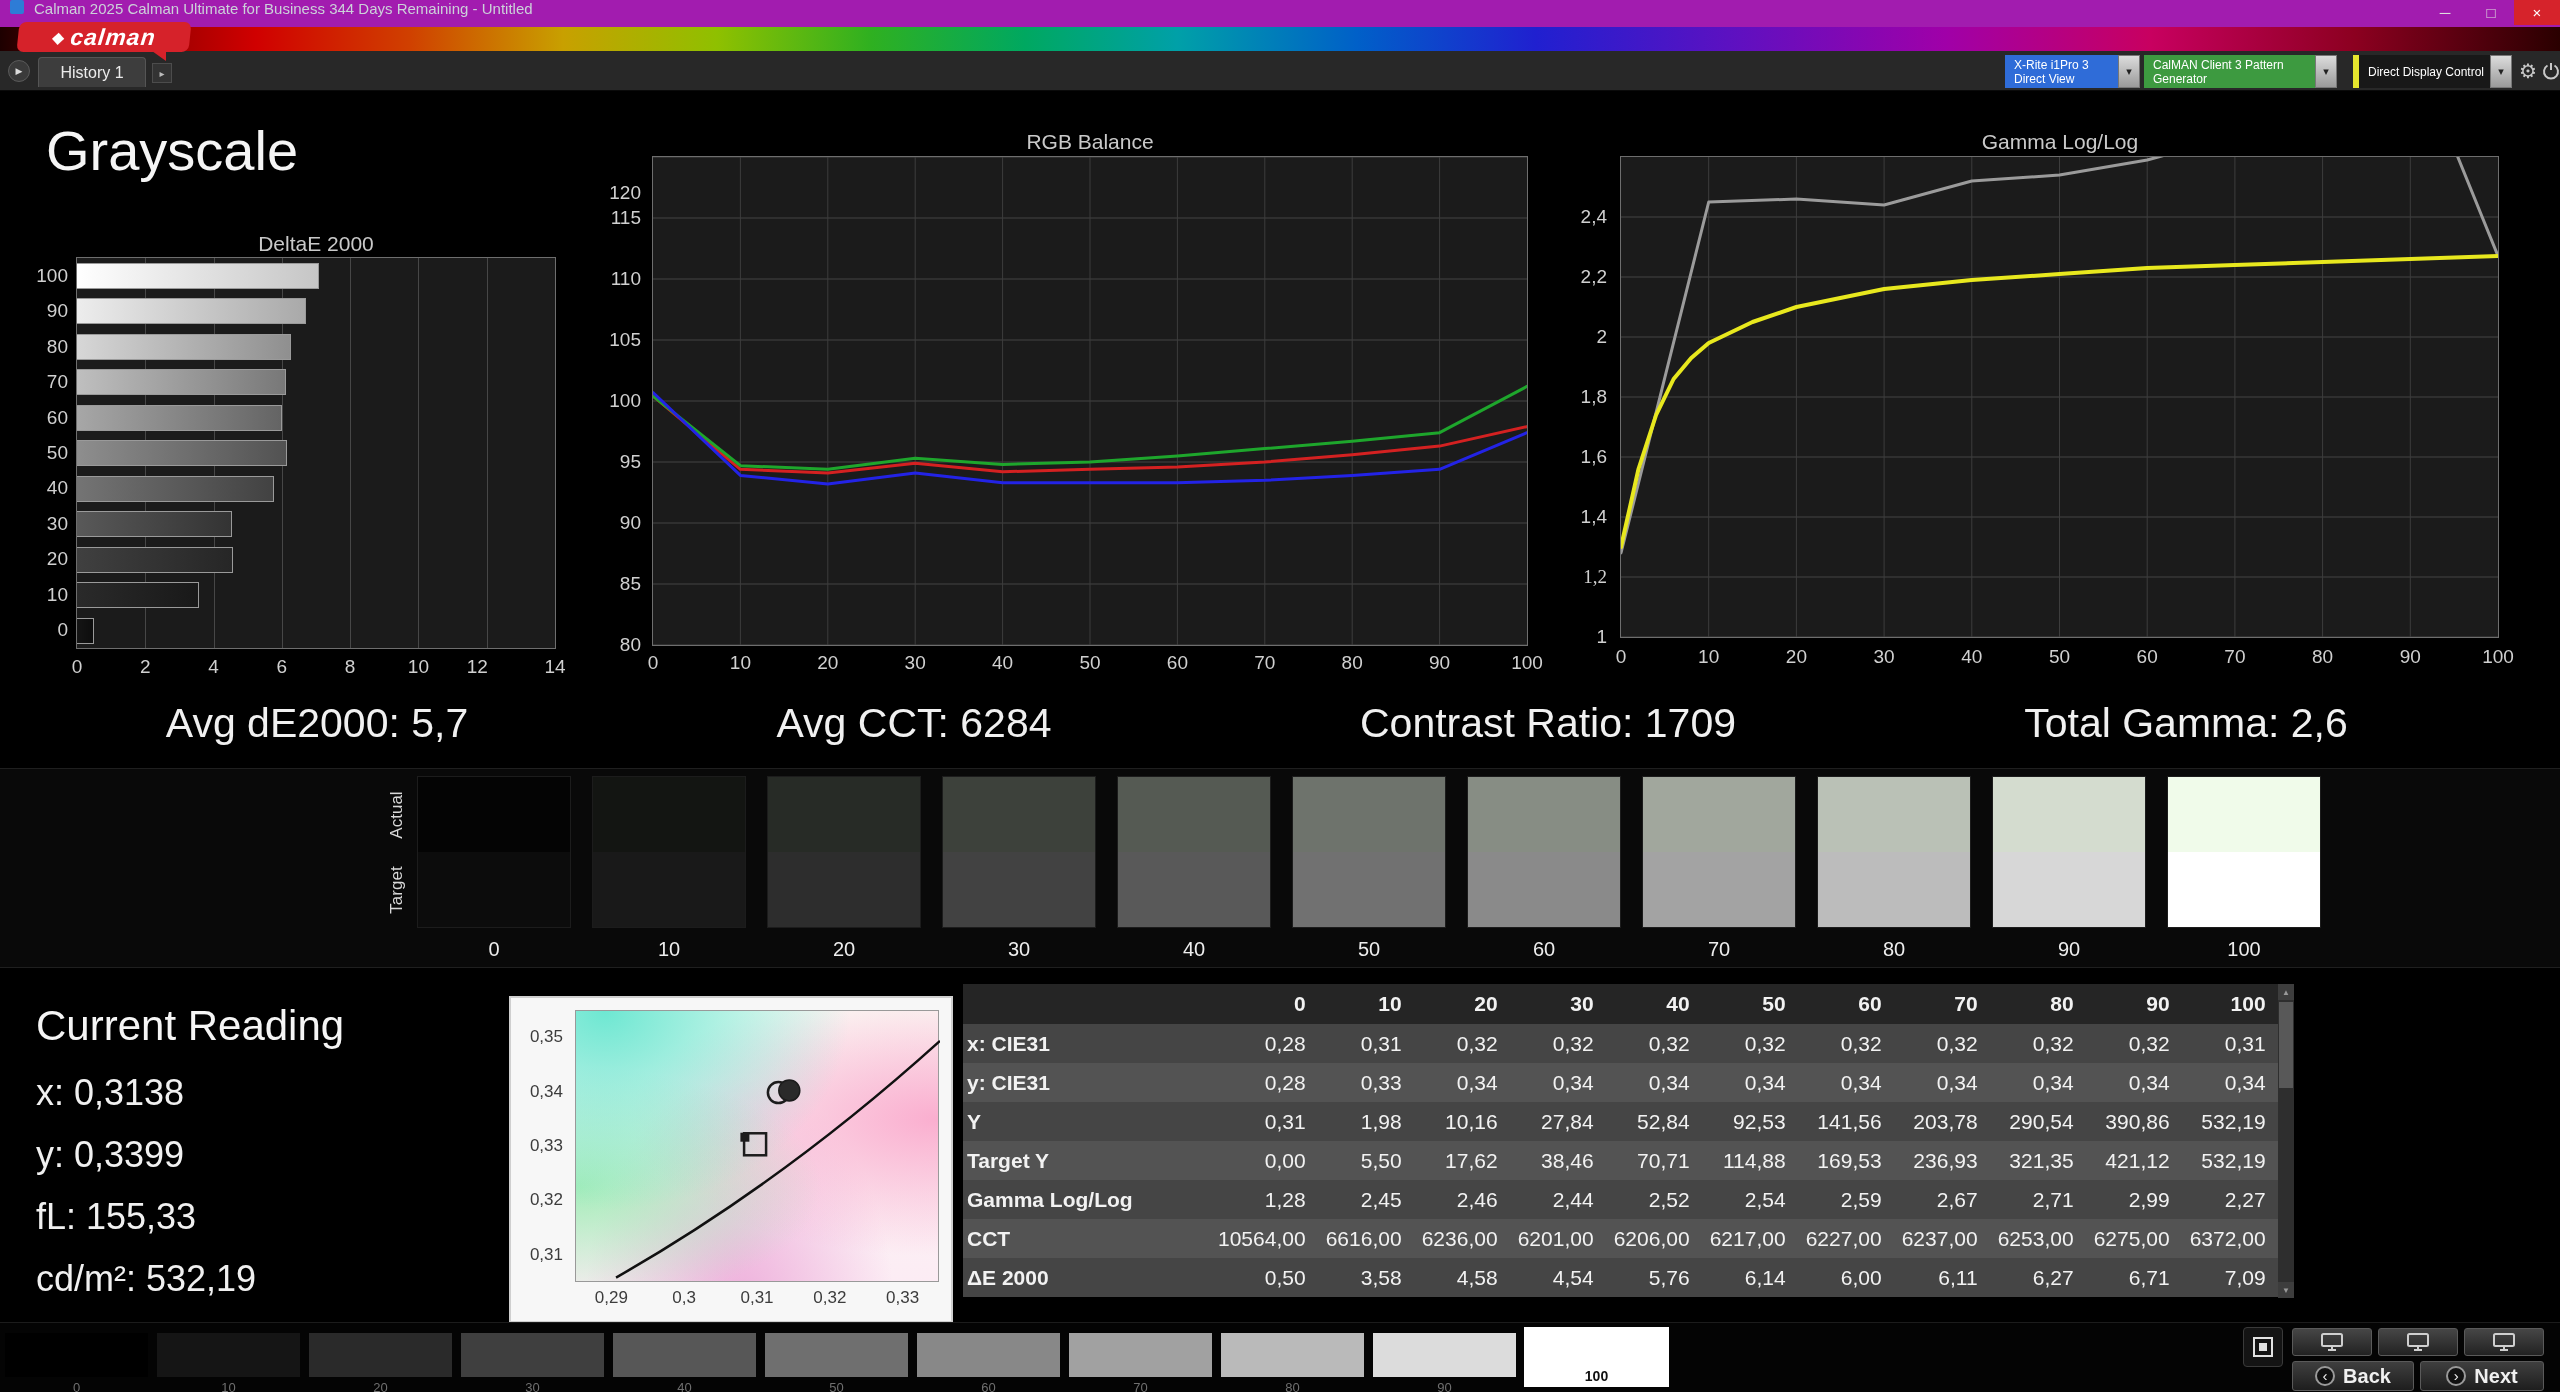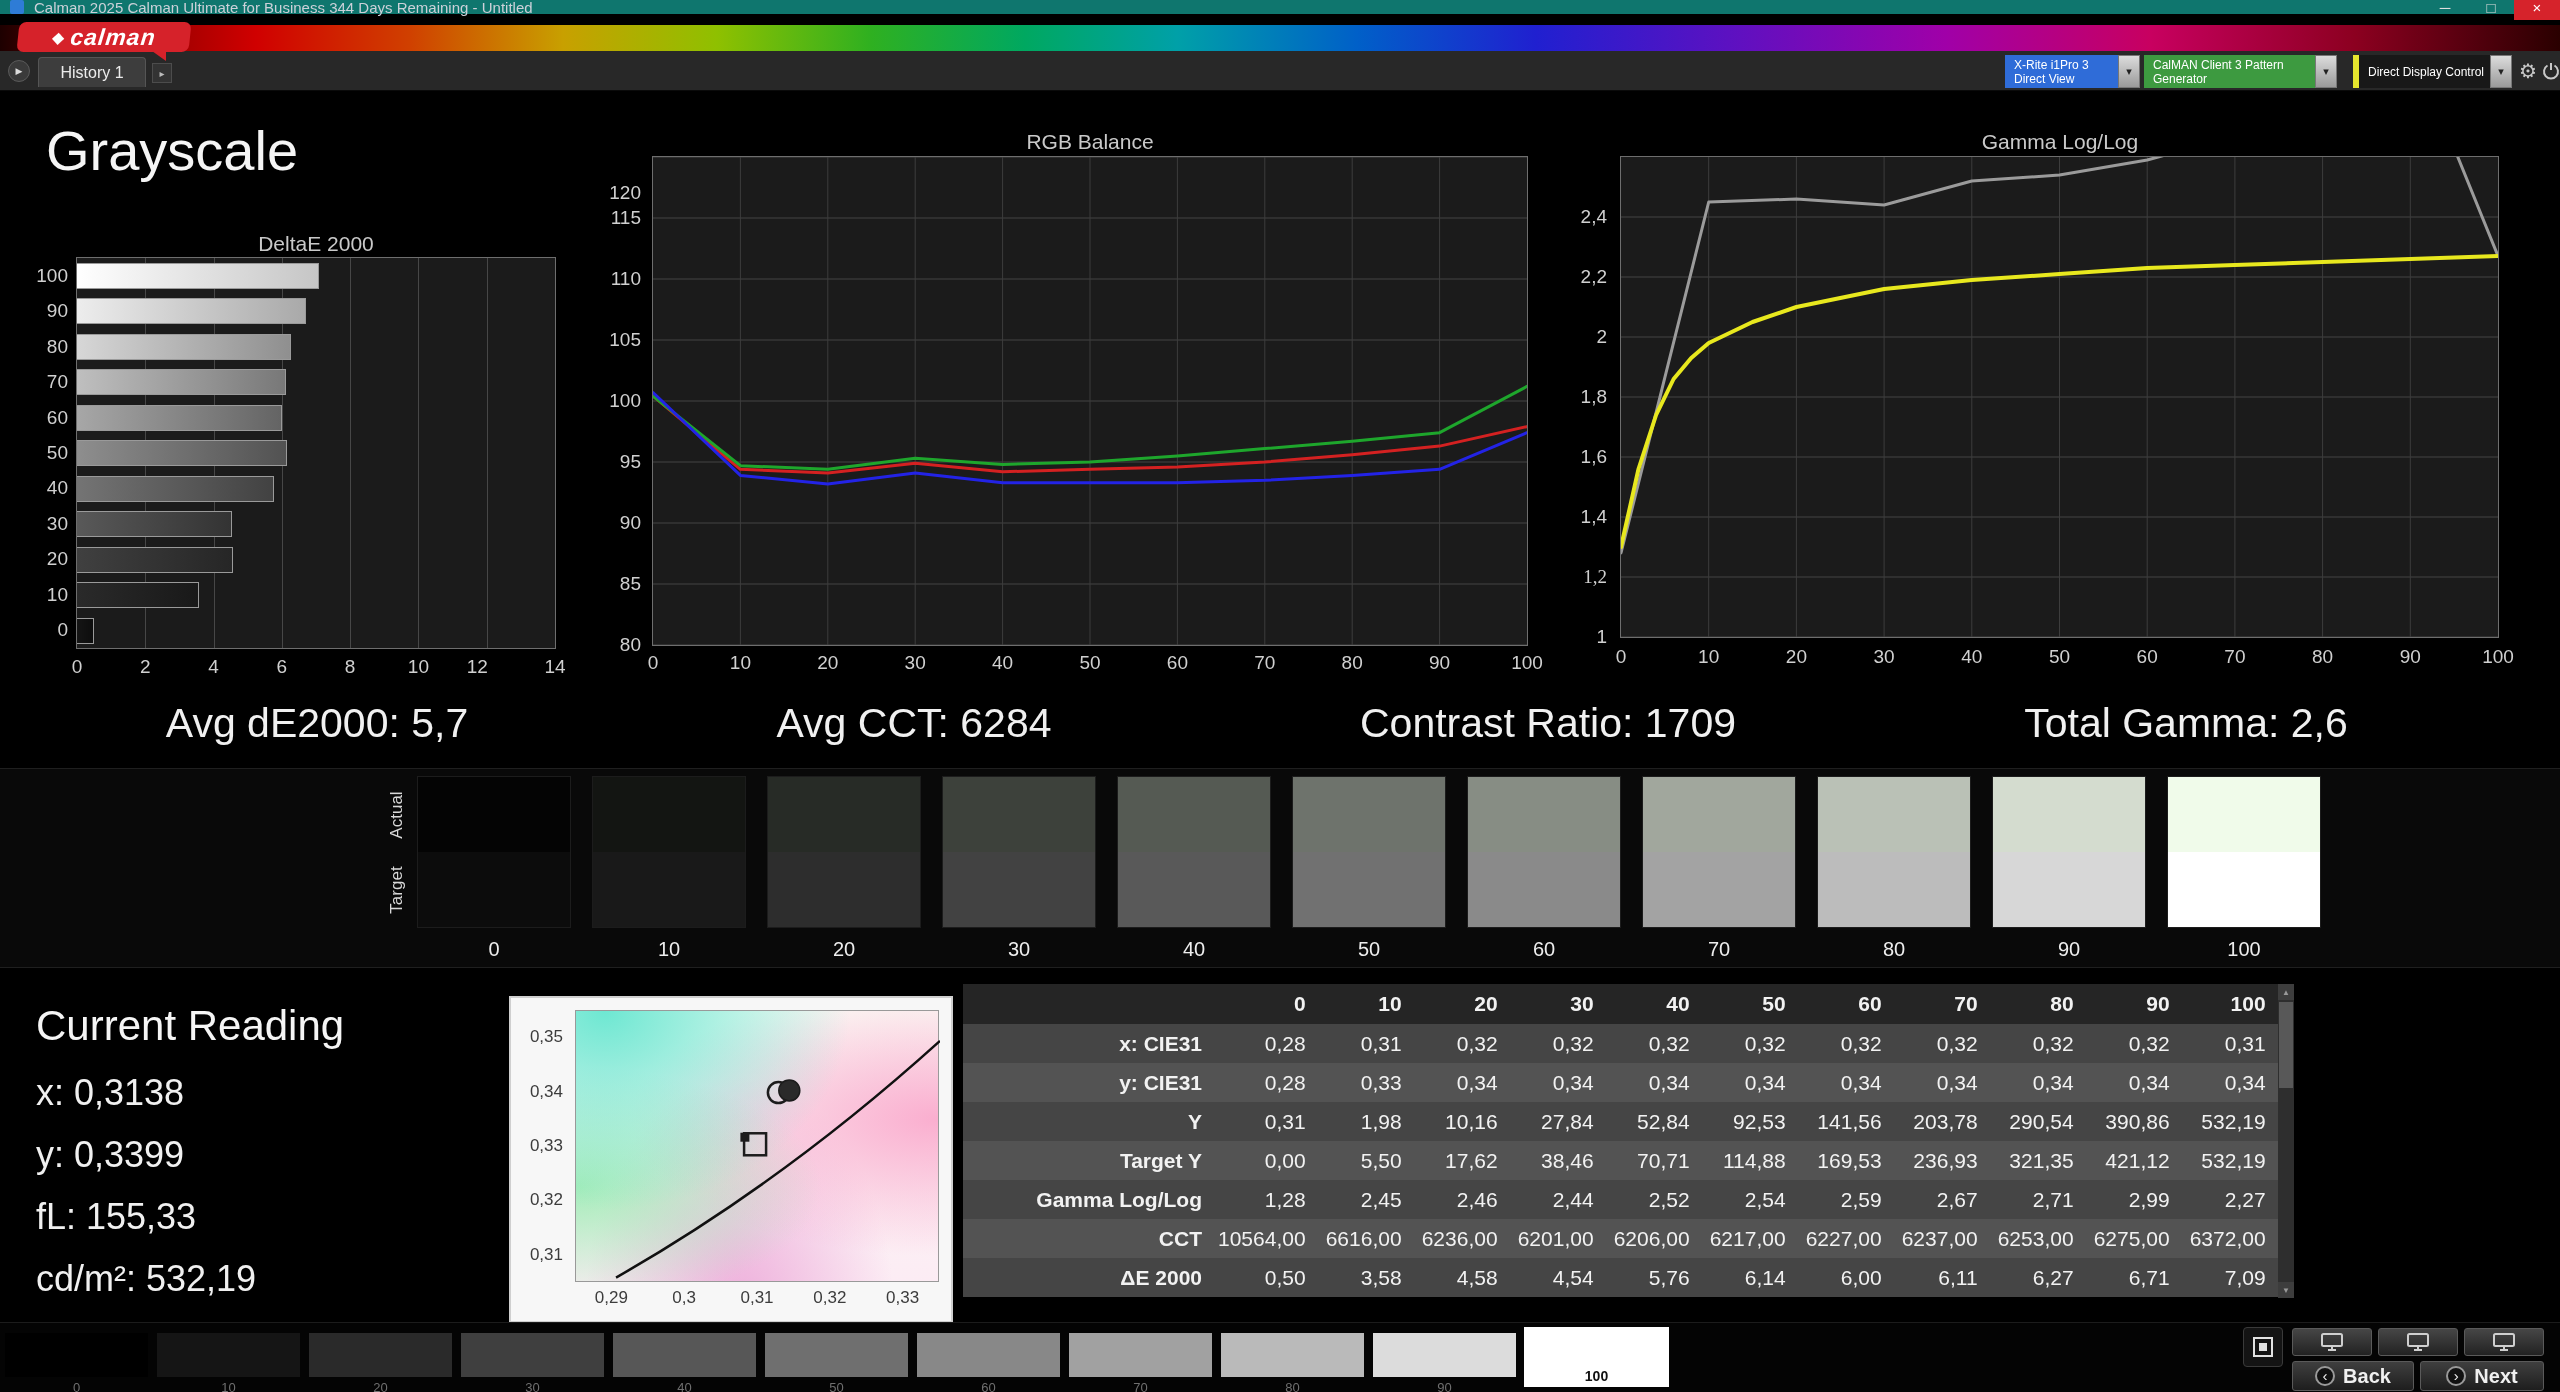--- a/index.html
+++ b/index.html
@@ -1,21 +1,21 @@
 <!DOCTYPE html>
 <html><head>
 <meta charset="utf-8">
 <style>
   *{margin:0;padding:0;box-sizing:border-box}
   html,body{background:#000}
   body{width:2560px;height:1392px;font-family:"Liberation Sans",sans-serif;overflow:hidden}
   #stage{position:relative;width:2560px;height:1392px;background:#000;overflow:hidden}
 
   
-  #titlebar{position:absolute;left:0;top:0;width:2560px;height:14px;background:#0f766e;display:flex;align-items:center;z-index:10}
+  #titlebar{position:absolute;left:0;top:0;width:2560px;height:27px;background:#a21caf;display:flex;align-items:flex-start;z-index:10}
   #appicon{width:14px;height:14px;background:#2e7cd6;margin-left:10px;border-radius:2px;flex:none}
   #wtitle{color:#ccd1d9;font-size:15px;margin-left:10px;flex:1;white-space:nowrap}
   .winbtn{width:46px;height:25px;display:flex;align-items:center;justify-content:center;color:#ddd;font-size:15px}
   .winbtn.close{background:#d6232b;color:#fff}
 
   
   #rainbow{position:absolute;left:0;top:25px;width:2560px;height:26px;
     background:linear-gradient(90deg,#1d0000 0%,#7a0000 4%,#d00000 10%,#d04000 16%,#c8a000 22%,#8fc000 28%,#2fb020 34%,#00a860 40%,#00a0a8 46%,#0060c8 53%,#2020d0 60%,#6010c0 68%,#a000a8 76%,#c80060 84%,#8c0020 92%,#2a0000 100%)}
   #logo{position:absolute;left:18px;top:22px;width:172px;height:30px;background:#d6222a;border-radius:7px;transform:skewX(-6deg);display:flex;align-items:center;justify-content:center;z-index:12}
   #logo .diamond{color:#fff;font-size:16px;margin-right:6px}
@@ -75,21 +75,21 @@
       radial-gradient(at 0% 65%,rgba(150,235,175,.85),rgba(150,235,175,0) 48%),
       radial-gradient(at 100% 40%,rgba(250,170,205,.95),rgba(250,170,205,0) 60%),
       radial-gradient(at 45% 110%,rgba(235,165,215,.85),rgba(235,165,215,0) 55%),
       linear-gradient(#fbfdf6,#fcecf4)}
 
   
   #gsTable{position:absolute;left:963px;top:984px}
   #gsTable table{border-collapse:collapse}
   #gsTable th,#gsTable td{font-size:21px;color:#f2f2f2;text-align:right;padding:0 16px 0 0;height:39px;white-space:nowrap;font-weight:normal}
   #gsTable thead th{background:#252525;font-weight:bold;height:40px}
-  #gsTable td.rowlabel{text-align:right;padding-left:4px;font-weight:bold}
+  #gsTable td.rowlabel{text-align:left;padding-left:4px;font-weight:bold}
   #gsTable tr.odd{background:#454545}
   #gsTable tr.even{background:#535353}
   #tblScroll{position:absolute;left:2278px;top:984px;width:16px;height:314px;background:#2e2e2e}
   .sbBtn{position:absolute;left:0;width:16px;height:16px;background:#3d3d3d;color:#999;font-size:8px;display:flex;align-items:center;justify-content:center}
   .sbBtn.down{bottom:0}
   .sbThumb{position:absolute;left:1px;top:18px;width:14px;height:86px;background:#585858}
 
   
   #bottomBar{position:absolute;left:0;top:1322px;width:2560px;height:70px;background:#040404;border-top:1px solid #1c1c1c}
   #patchRow{position:absolute;inset:0}

